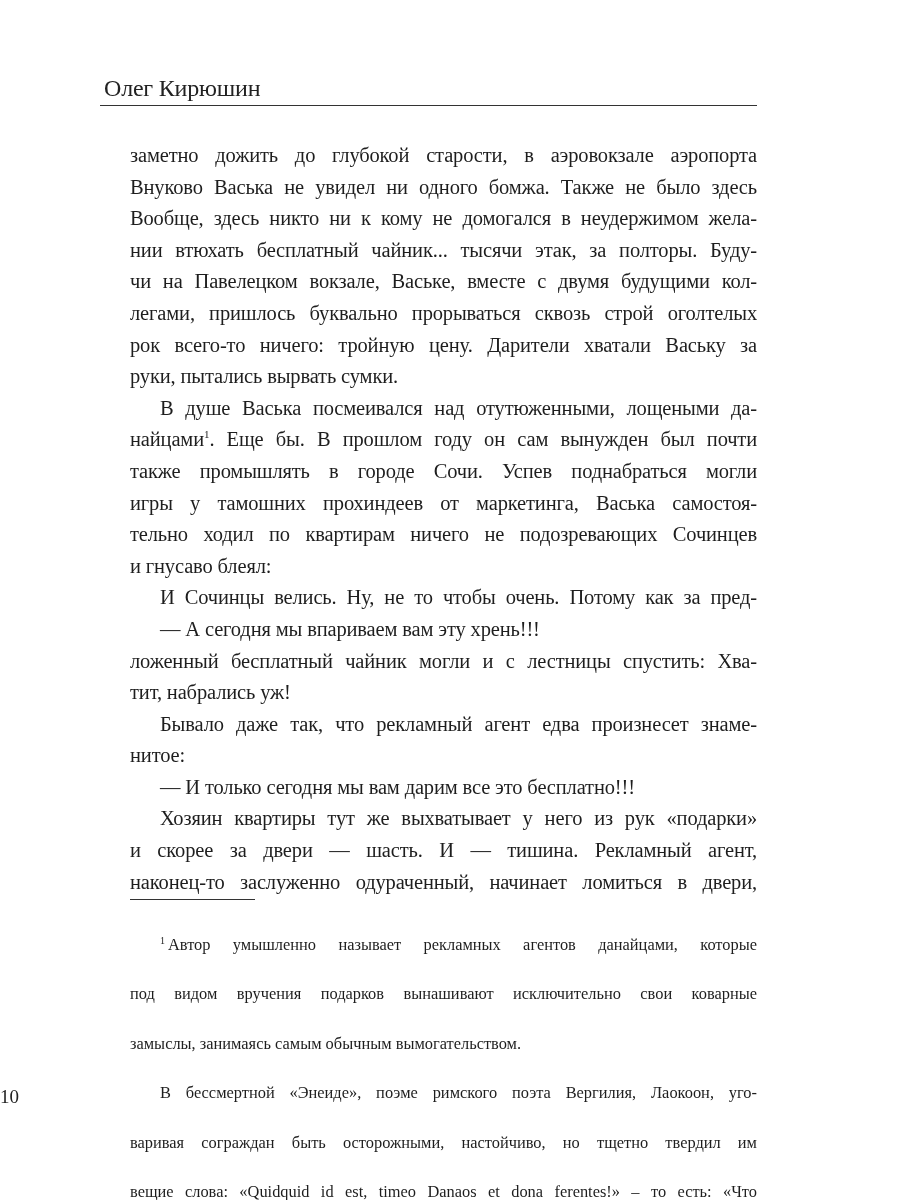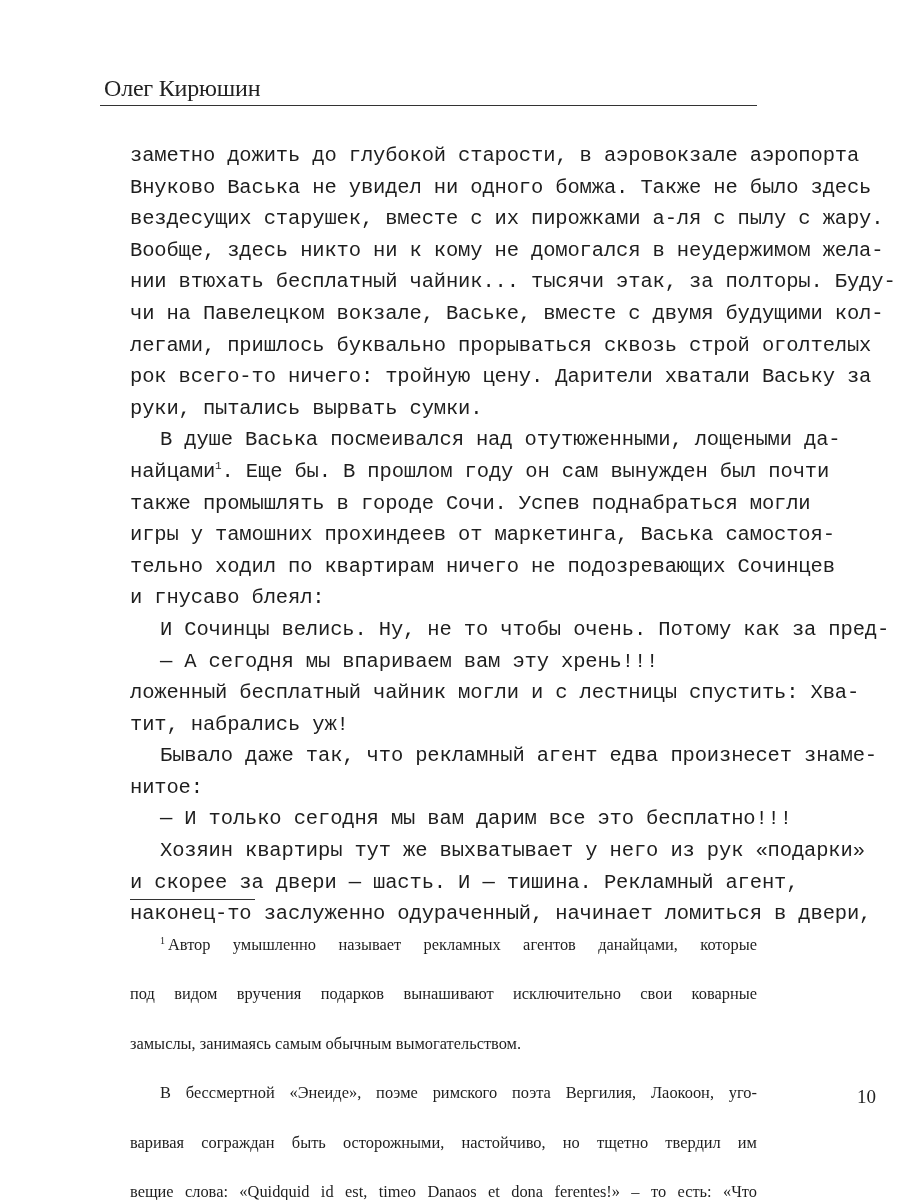--- a/index.html
+++ b/index.html
@@ -41,21 +41,20 @@
       line-height: 31.6px;
       text-align: justify;
       letter-spacing: -0.15px;
     }
     .body-text .line {
       display: block;
       white-space: nowrap;
       text-align: justify;
       text-align-last: justify;
       height: 31.6px;
-      font-family: Liberation Mono, monospace;
     }
     .body-text .line.last {
       text-align-last: left;
     }
     .body-text .line.indent {
       padding-left: 30px;
     }
     sup.fnref {
       font-size: 11px;
       vertical-align: 8px;
@@ -90,37 +89,35 @@
       font-size: 10px;
       vertical-align: 6px;
       line-height: 0;
       margin-right: 3px;
     }
     .page-number {
       position: absolute;
       left: 0;
       width: 832px;
       top: 1086px;
-      text-align: right;
+      text-align: left;
       font-size: 19px;
       line-height: 22px;
       color: #222;
-      margin-left: 44px;
     }
   </style>
 </head>
 <body>
 
 <div class="running-head">Олег Кирюшин</div>
 <div class="head-rule"></div>
 
 <div class="body-text">
   <span class="line">заметно дожить до глубокой старости, в аэровокзале аэропорта</span>
   <span class="line">Внуково Васька не увидел ни одного бомжа. Также не было здесь</span>
-  <span class="line">вездесущих старушек, вместе с их пирожками а-ля с пылу с жару.</span>
   <span class="line">Вообще, здесь никто ни к кому не домогался в неудержимом жела-</span>
   <span class="line">нии втюхать бесплатный чайник... тысячи этак, за полторы. Буду-</span>
   <span class="line">чи на Павелецком вокзале, Ваське, вместе с двумя будущими кол-</span>
   <span class="line">легами, пришлось буквально прорываться сквозь строй оголтелых</span>
   <span class="line">рок всего-то ничего: тройную цену. Дарители хватали Ваську за</span>
   <span class="line last">руки, пытались вырвать сумки.</span>
 
   <span class="line indent">В душе Васька посмеивался над отутюженными, лощеными да-</span>
   <span class="line"><span>найцами</span><sup class="fnref">1</sup><span>. Еще бы. В прошлом году он сам вынужден был почти</span></span>
   <span class="line">также промышлять в городе Сочи. Успев поднабраться могли</span>

